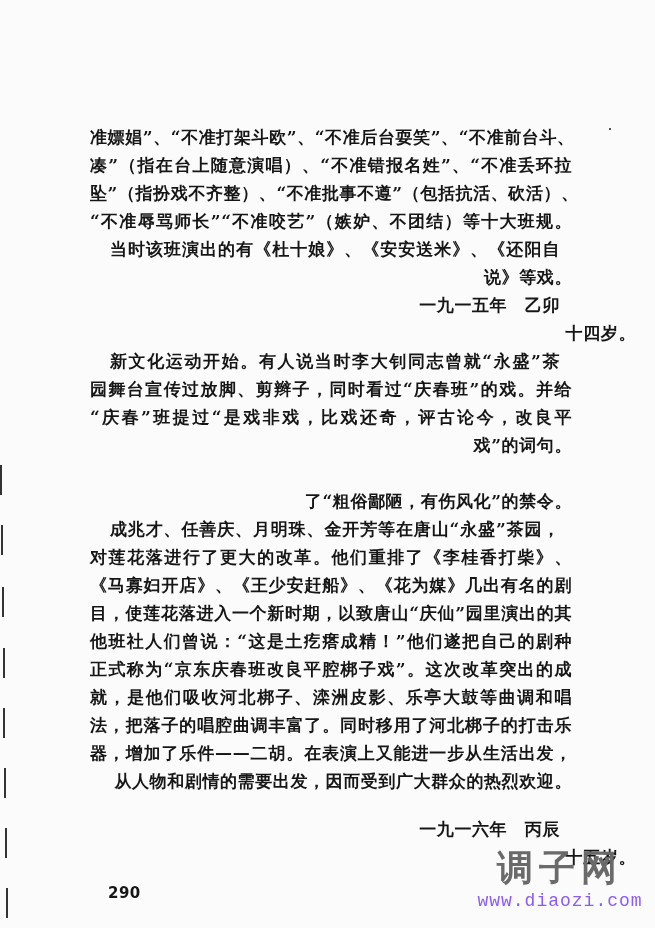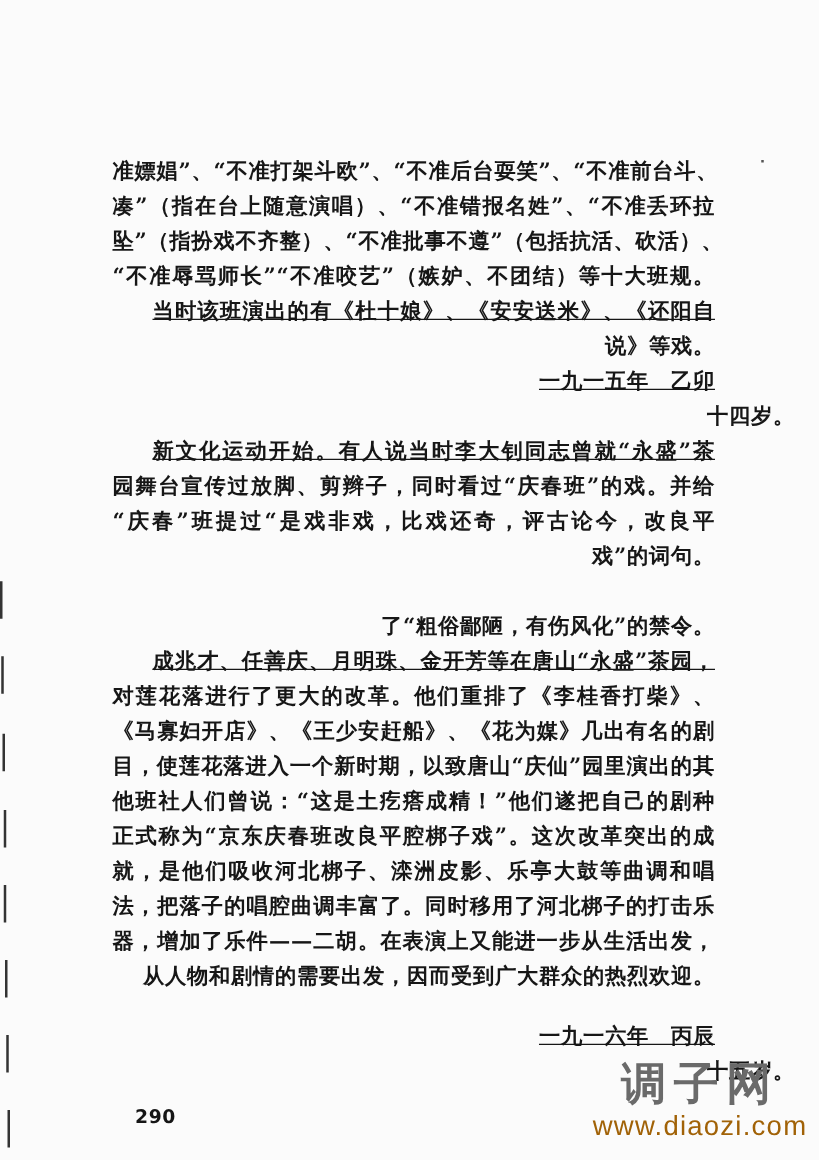--- a/index.html
+++ b/index.html
@@ -10,37 +10,37 @@
     color: #161616;
   }
   .page { position: absolute; left: 0; top: 0; width: 655px; height: 656px; }
   .line {
     position: absolute; left: 90px; width: 482px;
     font-size: 17px; line-height: 22px; height: 22px;
     white-space: nowrap; letter-spacing: 0.6px;
     font-weight: bold;
     text-align: right;
   }
-  .indent { left: 122px; width: 450px; text-decoration: underline; }
+  .indent { left: 110px; width: 450px; }
   .indent2 { left: 154px; }
   .justify { text-align: justify; text-align-last: justify; }
   .pagenum {
     position: absolute; left: 108px; top: 834px;
     font-family: "DejaVu Sans", sans-serif; font-size: 15px; font-weight: bold;
     letter-spacing: 0.5px;
     text-align: center;
   }
   .margin-mark { position: absolute; width: 2px; background: #333; }
   .watermark { position: absolute; left: 470px; top: 848px; width: 180px; text-align: center; }
   .wm-title {
     font-family: "DejaVu Sans", sans-serif; font-weight: bold; font-size: 36px;
     color: #6a6a6a; letter-spacing: 6px; line-height: 40px;
   }
   .wm-url {
-    font-family: Liberation Sans, sans-serif; font-size: 22px; color: #a16207;
+    font-family: Liberation Mono, monospace; font-size: 18px; color: #8b5cf6;
     line-height: 26px; letter-spacing: 1px;
   }
   .dot { position:absolute; left:609px; top:128px; width:2px; height:2px; background:#555; }
 </style>
 </head>
 <body>
 
 <div class="page">
 
   <div class="line justify" style="top:126px">准嫖娼”、“不准打架斗欧”、“不准后台耍笑”、“不准前台斗、</div>

